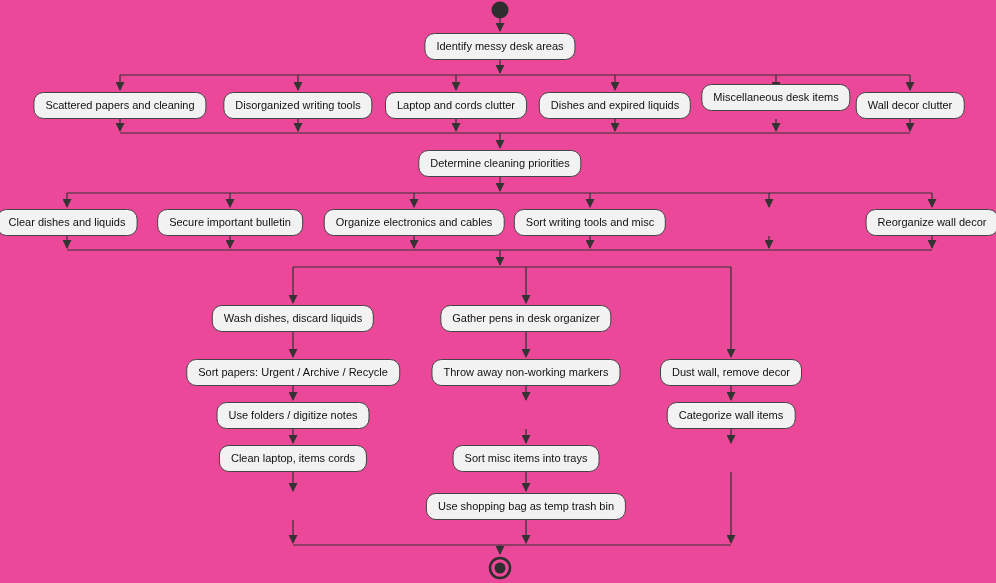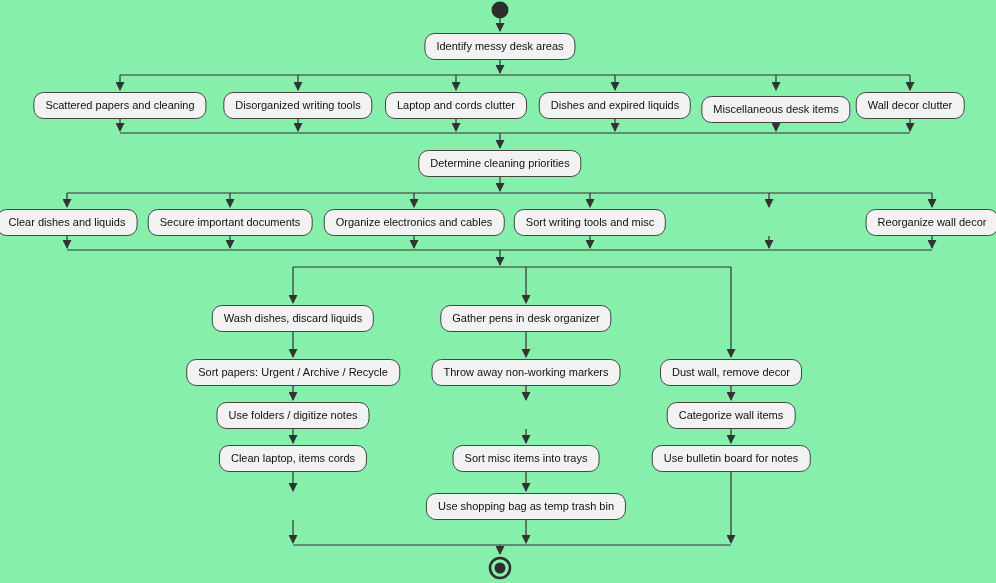--- a/index.html
+++ b/index.html
@@ -1,19 +1,19 @@
 <!DOCTYPE html>
 <html><head>
 <meta charset="utf-8">
 <style>
   html,body{margin:0;padding:0;background:#000;}
   .canvas{
     position:relative;
     width:996px;height:583px;
-    background:#86efac;
+    background:#ec4899;
     font-family:"Liberation Sans", sans-serif;
     overflow:hidden;
   }
   .edges{position:absolute;left:0;top:0;}
   .node{
     position:absolute;
     transform:translateX(-50%);
     height:25px;line-height:25px;
     background:#f2f2f2;
     border:1px solid #444;
@@ -113,38 +113,37 @@
       <circle cx="500" cy="568" r="5.5" fill="#2e2e2e"></circle>
     </g>
   </svg>
 
   <div class="node" style="left:500px;top:33px">Identify messy desk areas</div>
 
   <div class="node" style="left:120px;top:92px">Scattered papers and cleaning</div>
   <div class="node" style="left:298px;top:92px">Disorganized writing tools</div>
   <div class="node" style="left:456px;top:92px">Laptop and cords clutter</div>
   <div class="node" style="left:615px;top:92px">Dishes and expired liquids</div>
-  <div class="node" style="left:776px;top:96px">Miscellaneous desk items</div>
+  <div class="node" style="left:776px;top:84px">Miscellaneous desk items</div>
   <div class="node" style="left:910px;top:92px">Wall decor clutter</div>
 
   <div class="node" style="left:500px;top:150px">Determine cleaning priorities</div>
 
   <div class="node" style="left:67px;top:209px">Clear dishes and liquids</div>
-  <div class="node" style="left:230px;top:209px">Secure important documents</div>
+  <div class="node" style="left:230px;top:209px">Secure important bulletin</div>
   <div class="node" style="left:414px;top:209px">Organize electronics and cables</div>
   <div class="node" style="left:590px;top:209px">Sort writing tools and misc</div>
   <div class="node" style="left:932px;top:209px">Reorganize wall decor</div>
 
   <div class="node" style="left:293px;top:305px">Wash dishes, discard liquids</div>
   <div class="node" style="left:293px;top:359px">Sort papers: Urgent / Archive / Recycle</div>
   <div class="node" style="left:293px;top:402px">Use folders / digitize notes</div>
   <div class="node" style="left:293px;top:445px">Clean laptop, items cords</div>
 
   <div class="node" style="left:526px;top:305px">Gather pens in desk organizer</div>
   <div class="node" style="left:526px;top:359px">Throw away non-working markers</div>
   <div class="node" style="left:526px;top:445px">Sort misc items into trays</div>
   <div class="node" style="left:731px;top:359px">Dust wall, remove decor</div>
 
   <div class="node" style="left:526px;top:493px">Use shopping bag as temp trash bin</div>
   <div class="node" style="left:731px;top:402px">Categorize wall items</div>
-  <div class="node" style="left:731px;top:445px">Use bulletin board for notes</div>
 
 </div>
 
 </body></html>

